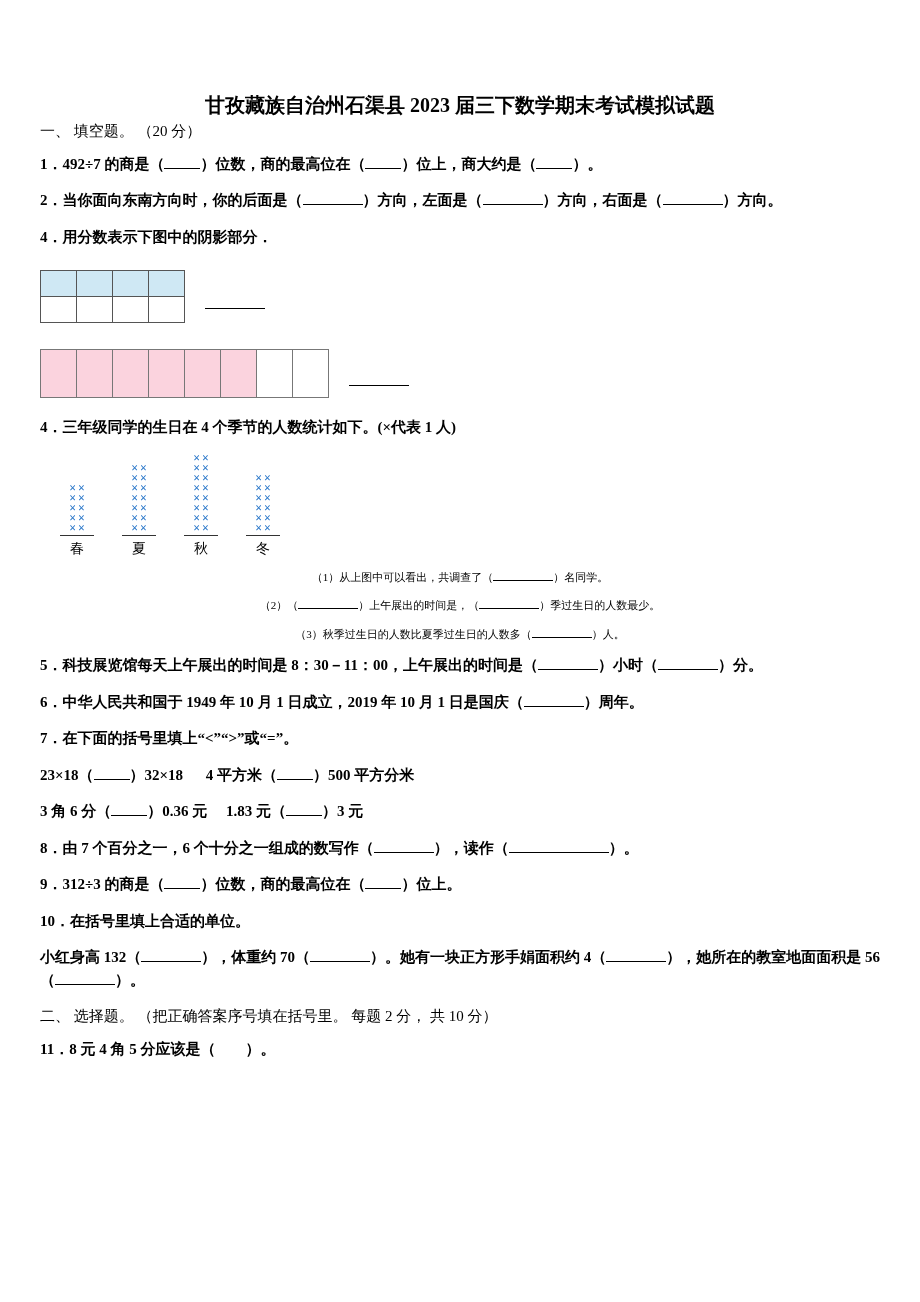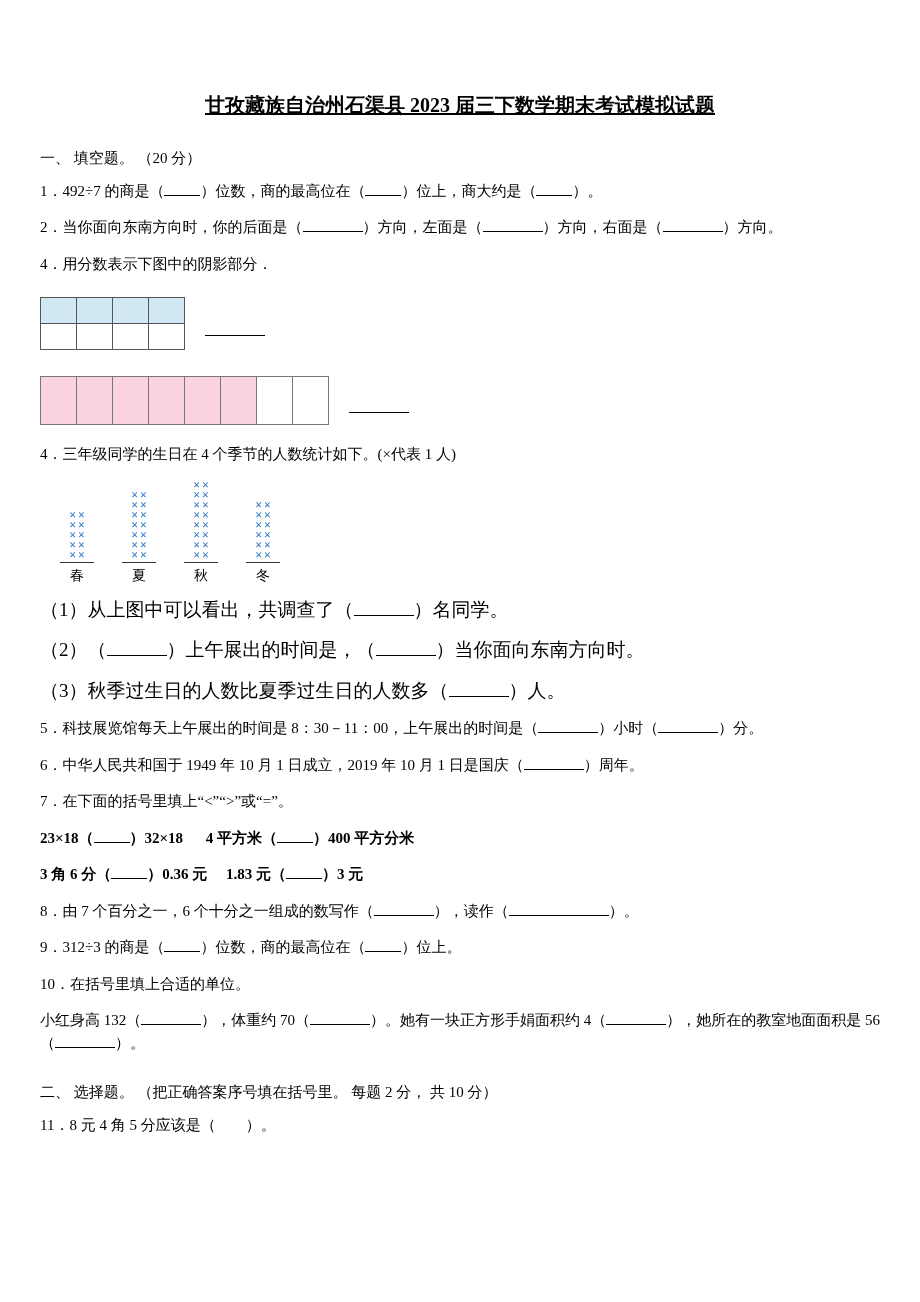--- a/index.html
+++ b/index.html
@@ -10,30 +10,29 @@
       font-family: "SimSun", "宋体", serif;
       font-size: 15px;
       color: #000;
       padding: 90px 40px 40px 40px;
       line-height: 1.5;
     }
     .title {
       text-align: center;
       font-size: 20px;
       font-weight: bold;
-      text-decoration: underline;
     }
     .section-head {
       margin-bottom: 10px;
       font-size: 15px;
-      margin-top: 27px;
     }
     .q {
       margin-bottom: 14px;
       font-size: 15px;
+      font-weight: bold;
     }
     .blank {
       display: inline-block;
       border-bottom: 1px solid #000;
       min-width: 40px;
       height: 1em;
       vertical-align: baseline;
     }
     .blank-sm { min-width: 36px; }
     .blank-md { min-width: 60px; }
@@ -93,21 +92,22 @@
     .picto-label {
       border-top: 1.5px solid #333;
       width: 34px;
       text-align: center;
       font-size: 14px;
       margin-top: 2px;
       padding-top: 2px;
     }
     .sub-q {
       margin-bottom: 12px;
-      font-size: 19px;
+      font-size: 11px;
+      text-align: center;
     }
   </style>
 </head>
 <body>
 
 <div class="title">甘孜藏族自治州石渠县 2023 届三下数学期末考试模拟试题</div>
 
 <div class="section-head">一、 填空题。 （20 分）</div>
 
 <div class="q">
@@ -284,39 +284,39 @@
         </div>
       </div>
       <div class="picto-label">冬</div>
     </div>
   </div>
 
 <div class="sub-q">
   <span>（1）从上图中可以看出，共调查了（</span><span class="blank blank-md"></span><span>）名同学。</span>
 </div>
 <div class="sub-q">
-  <span>（2）（</span><span class="blank blank-md"></span><span>）上午展出的时间是，（</span><span class="blank blank-md"></span><span>）当你面向东南方向时。</span>
+  <span>（2）（</span><span class="blank blank-md"></span><span>）上午展出的时间是，（</span><span class="blank blank-md"></span><span>）季过生日的人数最少。</span>
 </div>
 <div class="sub-q">
   <span>（3）秋季过生日的人数比夏季过生日的人数多（</span><span class="blank blank-md"></span><span>）人。</span>
 </div>
 
 <div class="q">
   <span>5．科技展览馆每天上午展出的时间是 8：30－11：00，上午展出的时间是（</span><span class="blank blank-md"></span><span>）小时（</span><span class="blank blank-md"></span><span>）分。</span>
 </div>
 
 <div class="q">
   <span>6．中华人民共和国于 1949 年 10 月 1 日成立，2019 年 10 月 1 日是国庆（</span><span class="blank blank-md"></span><span>）周年。</span>
 </div>
 
 <div class="q">7．在下面的括号里填上“&lt;”“&gt;”或“=”。</div>
 <div class="q">
   <b><span>23×18（</span></b><span class="blank blank-sm"></span><b><span>）32×18</span></b>
   &nbsp;&nbsp;&nbsp;&nbsp;
-  <b><span>4 平方米（</span></b><span class="blank blank-sm"></span><b><span>）400 平方分米</span></b>
+  <b><span>4 平方米（</span></b><span class="blank blank-sm"></span><b><span>）500 平方分米</span></b>
 </div>
 <div class="q">
   <b><span>3 角 6 分（</span></b><span class="blank blank-sm"></span><b><span>）0.36 元</span></b>
   &nbsp;&nbsp;&nbsp;
   <b><span>1.83 元（</span></b><span class="blank blank-sm"></span><b><span>）3 元</span></b>
 </div>
 
 <div class="q">
   <span>8．由 7 个百分之一，6 个十分之一组成的数写作（</span><span class="blank blank-md"></span><span>），读作（</span><span class="blank blank-lg"></span><span>）。</span>
 </div>

